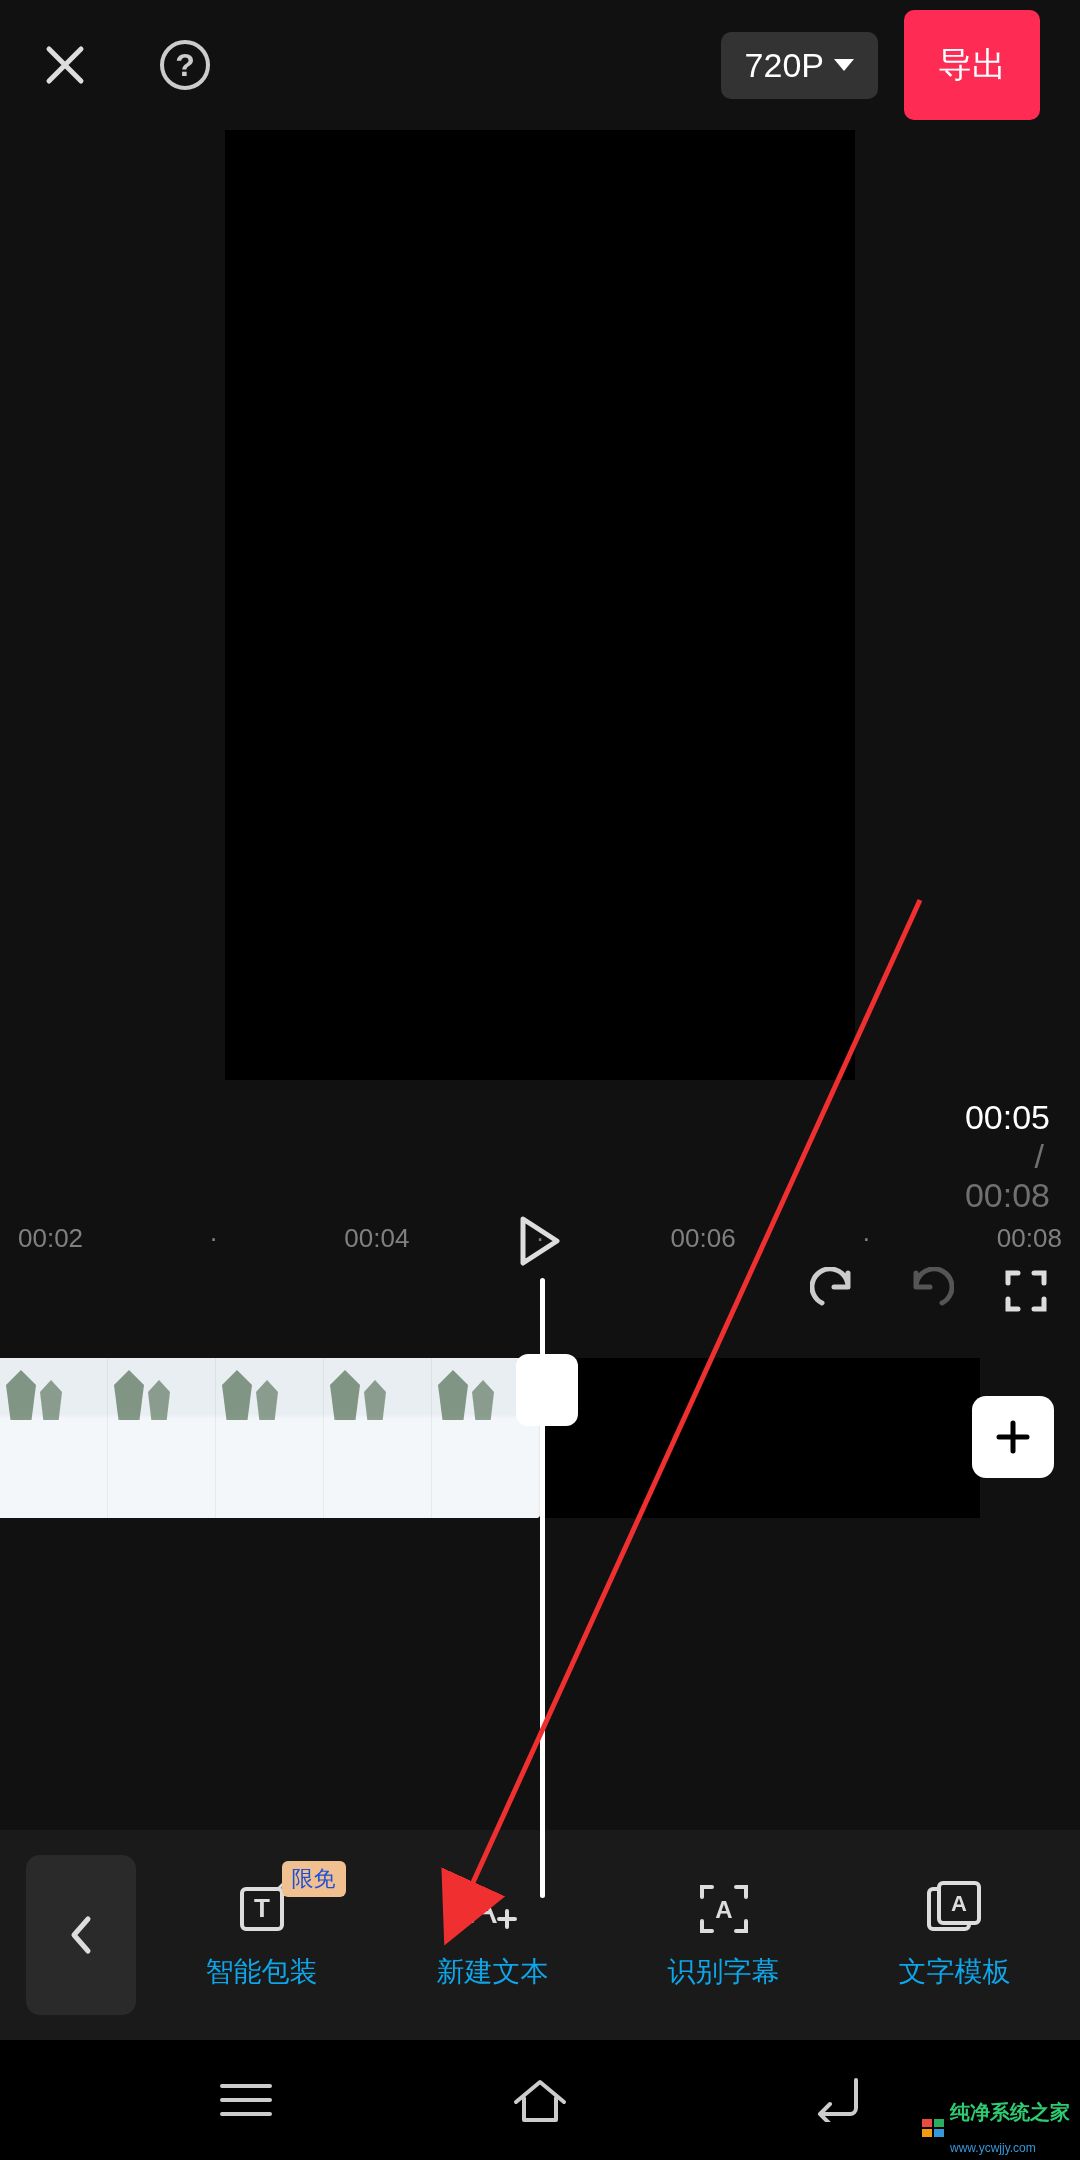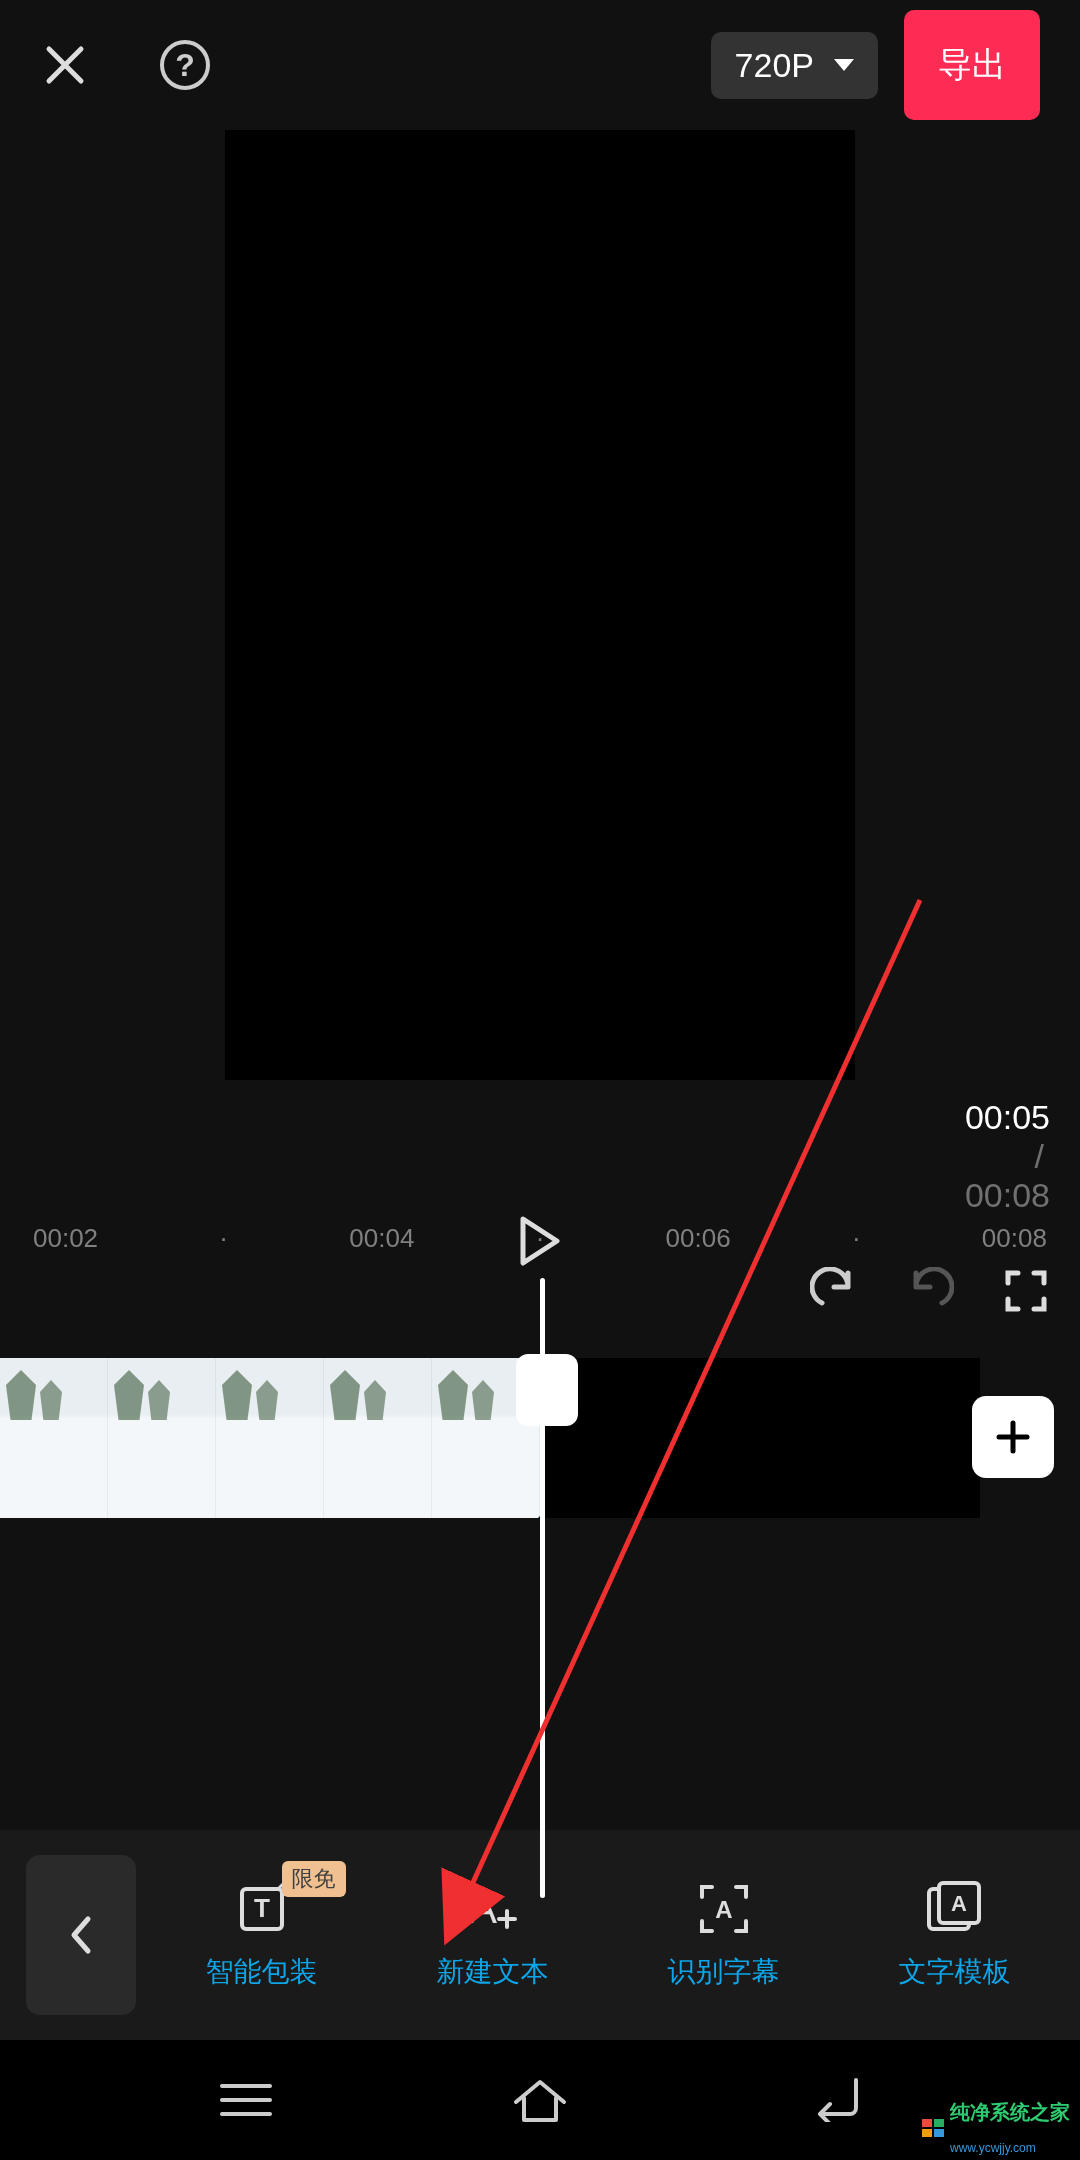--- a/index.html
+++ b/index.html
@@ -23,21 +23,21 @@
 .close-btn { width: 50px; height: 50px; display:flex; align-items:center; justify-content:center; }
 .help-btn { width: 50px; height:50px; margin-left: 70px; border: 4px solid #ccc; border-radius:50%; display:flex; align-items:center; justify-content:center; }
 .help-btn span { color:#ccc; font-size:32px; font-weight:600; }
 .spacer { flex: 1; }
 .res-btn {
   background: #333333;
   border-radius: 10px;
   padding: 14px 24px;
   display: flex;
   align-items: center;
-  gap: 20px;
+  gap: 10px;
   font-size: 34px;
   color: #fff;
 }
 .res-btn .tri {
   width: 0; height: 0;
   border-left: 10px solid transparent;
   border-right: 10px solid transparent;
   border-top: 12px solid #fff;
 }
 .export-btn {
@@ -75,21 +75,21 @@
 .time-tot { color: #707070; font-size: 34px; }
 .play-btn { margin-left: auto; margin-right: auto; }
 .controls-right { display: flex; align-items: center; gap: 48px; }
 .ctrl-icon { width:48px; height:48px; display:flex; align-items:center; justify-content:center; }
 
 
 .ruler {
   display: flex;
   align-items: center;
   height: 60px;
-  padding: 0 33px;
+  padding: 0 18px;
   justify-content: space-between;
   color: #808080;
   font-size: 26px;
   margin-top: 10px;
   gap: 44px;
 }
 .ruler .dot { color:#808080; }
 
 
 .track-area {
@@ -236,21 +236,21 @@
 }
 .tool .label {
   color: #0ea5e9;
   font-size: 28px;
 }
 .badge {
   position: absolute;
   top: -18px;
   right: -28px;
   background: #f0c090;
-  color: #404040;
+  color: #1d4ed8;
   font-size: 22px;
   padding: 3px 10px;
   border-radius: 6px;
   font-weight: 500;
 }
 
 
 .nav-bar {
   position: absolute;
   bottom: 0;

